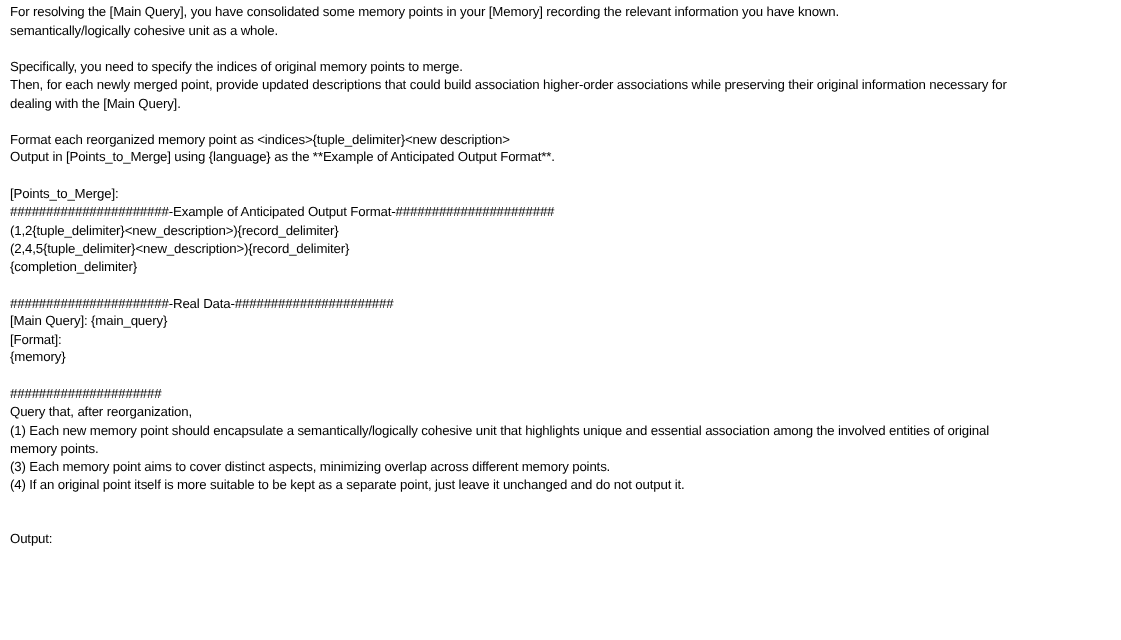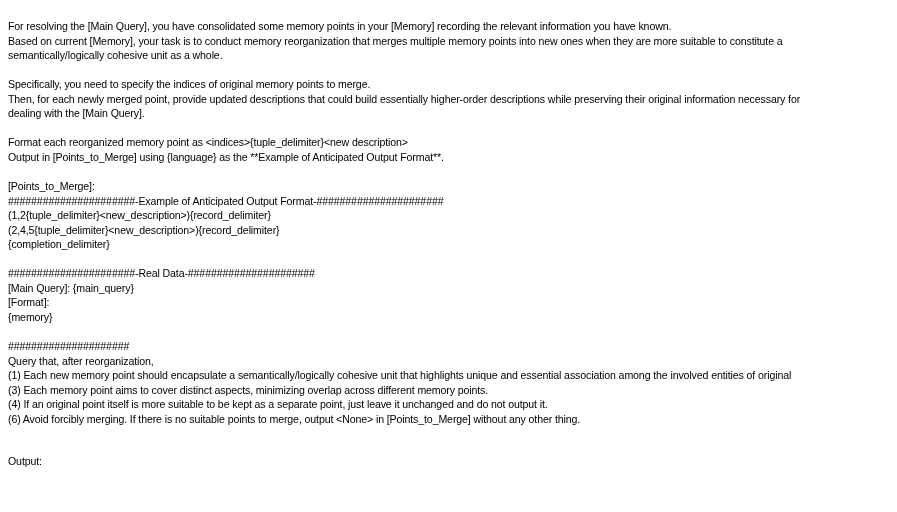--- a/index.html
+++ b/index.html
@@ -7,21 +7,21 @@
     padding: 0;
     background: #ffffff;
     width: 897px;
     height: 512px;
     overflow: hidden;
   }
   .page {
     box-sizing: border-box;
     width: 897px;
     height: 512px;
-    padding: 19px 0 0 8px;
+    padding: 3px 0 0 8px;
     font-family: "Liberation Sans", sans-serif;
     font-size: 10.6px;
     letter-spacing: -0.12px;
     color: #000000;
     background: #ffffff;
     border-radius: 31px;
   }
   .para {
     margin: 0 0 14.55px 0;
   }
@@ -37,27 +37,26 @@
     width: 886px;
   }
 </style>
 </head>
 <body>
 
 <div class="page">
 
   <div class="para">
     <div class="line">For resolving the [Main Query], you have consolidated some memory points in your [Memory] recording the relevant information you have known.</div>
-    <div class="line">Based on current [Memory], your task is to conduct memory reorganization that merges multiple memory points into new ones when they are more suitable to constitute a</div>
     <div class="line">semantically/logically cohesive unit as a whole.</div>
   </div>
 
   <div class="para">
     <div class="line">Specifically, you need to specify the indices of original memory points to merge.</div>
-    <div class="line">Then, for each newly merged point, provide updated descriptions that could build essentially higher-order descriptions while preserving their original information necessary for</div>
+    <div class="line">Then, for each newly merged point, provide updated descriptions that could build association higher-order associations while preserving their original information necessary for</div>
     <div class="line">dealing with the [Main Query].</div>
   </div>
 
   <div class="para">
     <div class="line">Format each reorganized memory point as &lt;indices&gt;{tuple_delimiter}&lt;new description&gt;</div>
     <div class="line">Output in [Points_to_Merge] using {language} as the **Example of Anticipated Output Format**.</div>
   </div>
 
   <div class="para">
     <div class="line">[Points_to_Merge]:</div>
@@ -71,22 +70,22 @@
     <div class="line">######################-Real Data-######################</div>
     <div class="line">[Main Query]: {main_query}</div>
     <div class="line">[Format]:</div>
     <div class="line">{memory}</div>
   </div>
 
   <div class="para">
     <div class="line">#####################</div>
     <div class="line">Query that, after reorganization,</div>
     <div class="line">(1) Each new memory point should encapsulate a semantically/logically cohesive unit that highlights unique and essential association among the involved entities of original</div>
+    <div class="line">memory points.</div>
     <div class="line">(3) Each memory point aims to cover distinct aspects, minimizing overlap across different memory points.</div>
     <div class="line">(4) If an original point itself is more suitable to be kept as a separate point, just leave it unchanged and do not output it.</div>
-    <div class="line">(6) Avoid forcibly merging. If there is no suitable points to merge, output &lt;None&gt; in [Points_to_Merge] without any other thing.</div>
   </div>
 
   <div class="para">
     <div class="line">Output:</div>
   </div>
 
 </div>
 
 </body></html>

